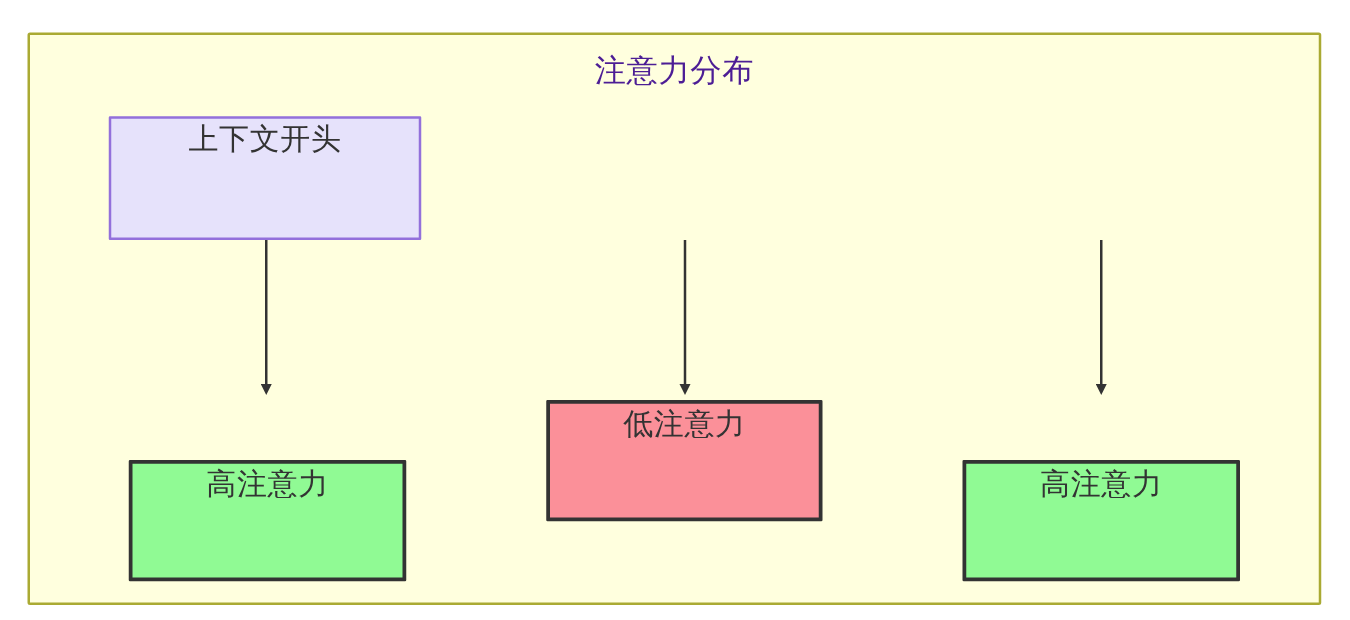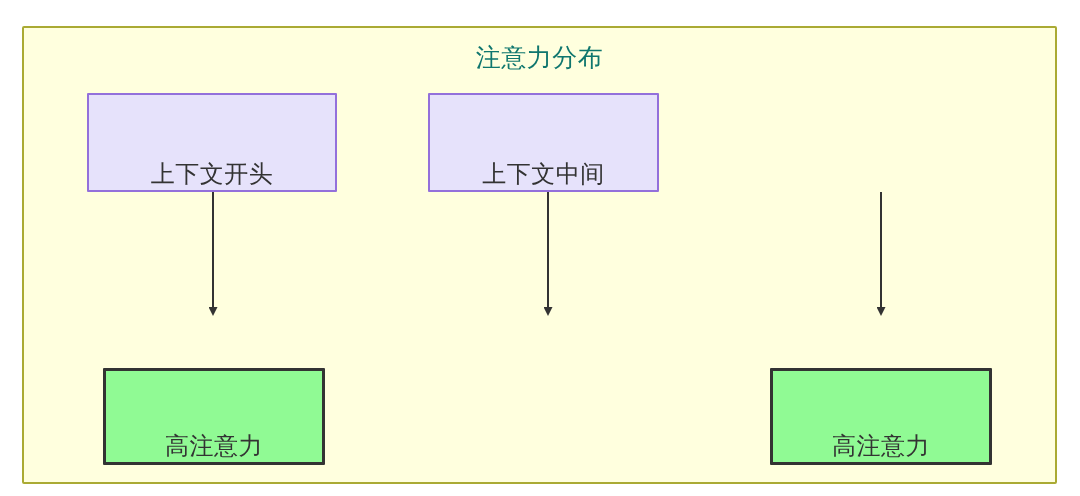--- a/index.html
+++ b/index.html
@@ -35,31 +35,31 @@
   }
 
   .cluster-title {
     position: absolute;
     left: 0;
     top: 14px;
     width: 100%;
     text-align: center;
     font-size: 25px;
     line-height: 30px;
-    color: #0f766e;
+    color: #4c1d95;
     letter-spacing: 0.5px;
     white-space: nowrap;
   }
 
   
   .node {
     position: absolute;
     box-sizing: border-box;
     display: flex;
-    align-items: flex-end;
+    align-items: flex-start;
     justify-content: center;
     font-size: 24px;
     color: #333333;
     letter-spacing: 0.5px;
     white-space: nowrap;
     border-radius: 1px;
   }
 
   .node.ctx {
     background: #e6e2fb;
@@ -117,27 +117,27 @@
 
     <line x1="548" y1="192" x2="548" y2="313" stroke="#333333" stroke-width="2" marker-end="url(#arrowhead)"></line>
 
     <line x1="881" y1="192" x2="881" y2="313" stroke="#333333" stroke-width="2" marker-end="url(#arrowhead)"></line>
   </svg>
 
   <div class="node ctx n-ctx-start">
     <span>上下文开头</span>
   </div>
 
-  <div class="node ctx n-ctx-middle">
-    <span>上下文中间</span>
-  </div>
 
 
   <div class="node high n-high-1">
     <span>高注意力</span>
   </div>
 
+  <div class="node low n-low-1">
+    <span>低注意力</span>
+  </div>
 
   <div class="node high n-high-2">
     <span>高注意力</span>
   </div>
 
 </div>
 
 </body></html>

